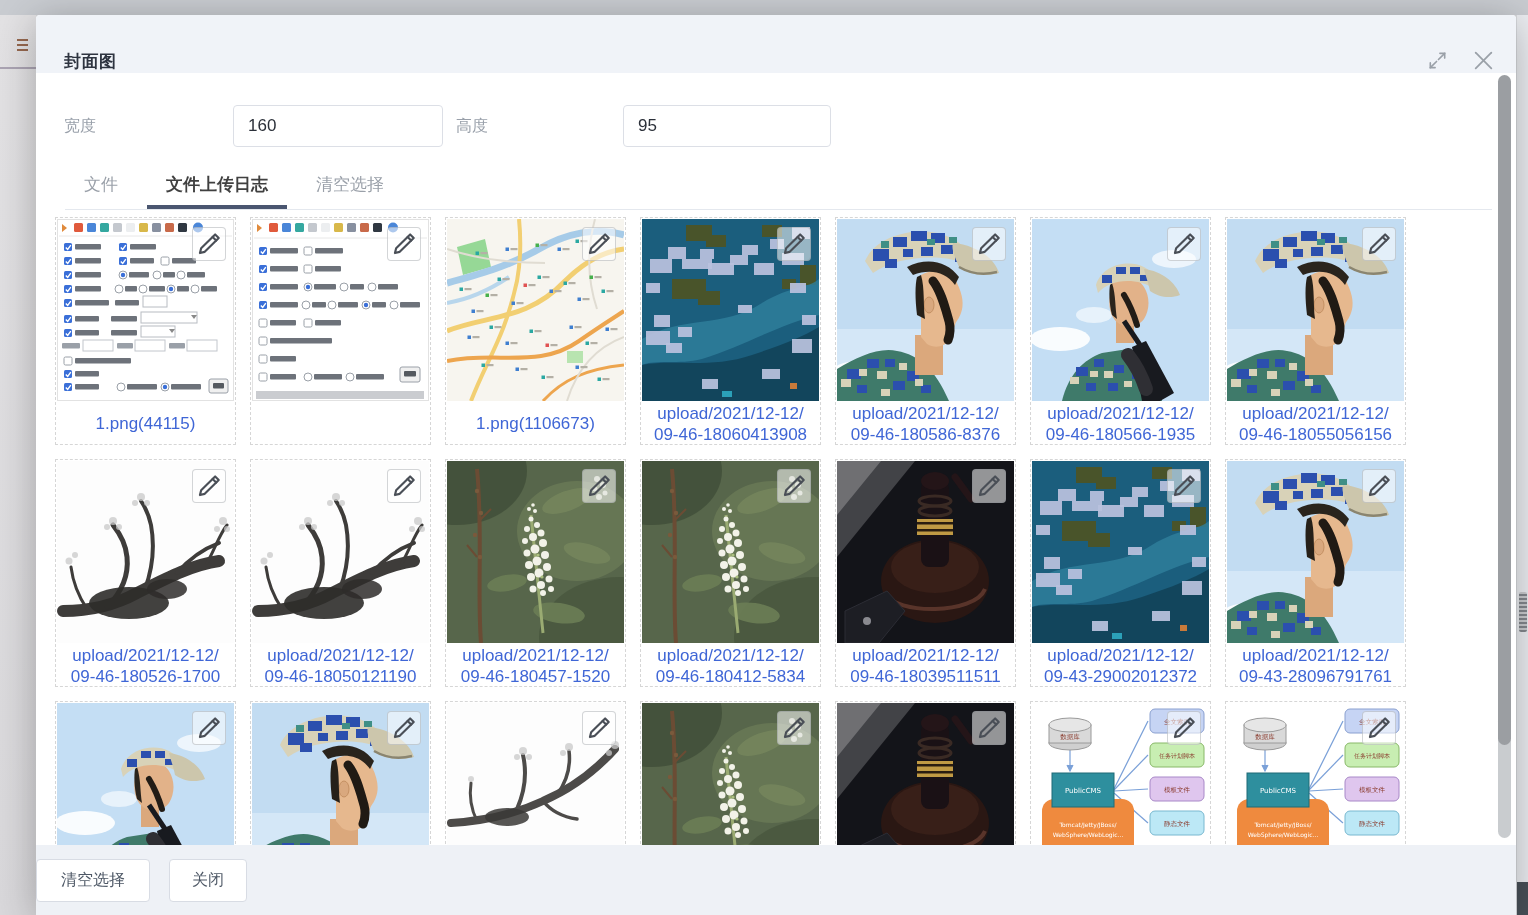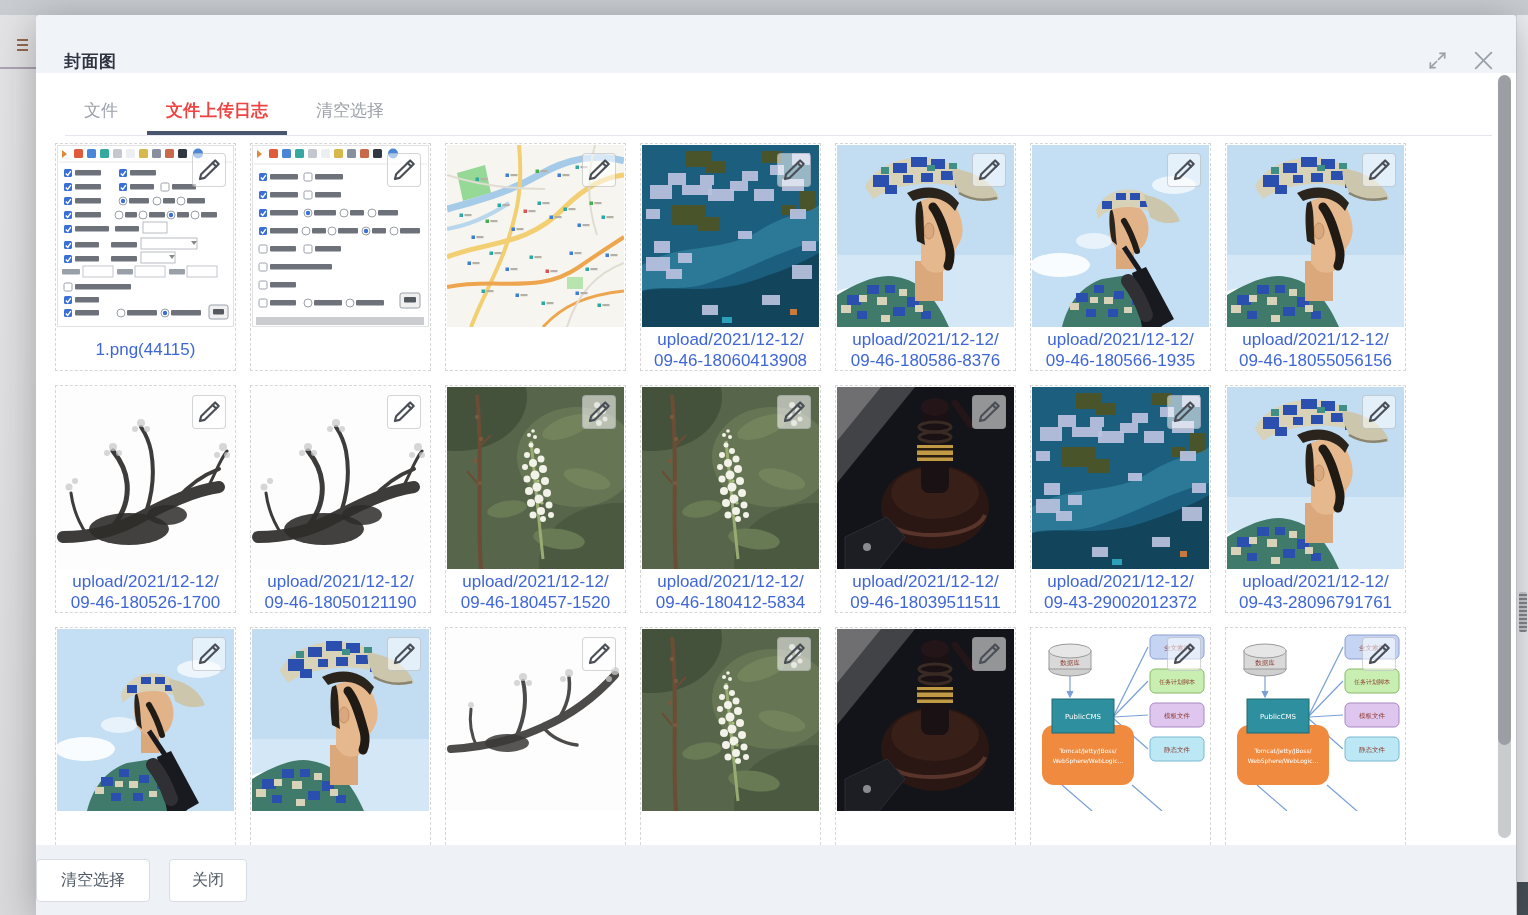--- a/index.html
+++ b/index.html
@@ -35,21 +35,21 @@
   .field label { font-size:16px; color:#99a0aa; }
   .f-label1 { width:169px; }
   .f-label2 { width:167px; margin-left:13px; }
   .txt-input { height:42px; border:1px solid #dcdfe6; border-radius:4px; background:#fff;
     font-size:17px; color:#2b3039; padding:0 14px; outline:none; font-family:inherit; }
   .w1 { width:210px; } .w2 { width:208px; }
 
   .tabbar { display:flex; gap:10px; margin:16px 24px 0 29px; border-bottom:1px solid #e4e8ee; }
   .tab { padding:10px 19px 9px 19px; font-size:17px; color:#9aa0a9; cursor:pointer;
     border-bottom:4px solid transparent; white-space:nowrap; }
-  .tab.active { color:#ef4444; font-weight:700; border-bottom-color:#4a5670; }
+  .tab.active { color:#404040; font-weight:700; border-bottom-color:#4a5670; }
 
   .grid { display:grid; grid-template-columns:repeat(7,181px); gap:14px; margin:7px 0 0 19px; }
   .card { width:181px; height:228px; background:#fff; border:1px dashed #d6d6d6; position:relative; cursor:pointer; }
   .card-img { position:relative; width:177px; height:182px; margin:1px; overflow:hidden; background:#fff; }
   .card-img svg { display:block; width:177px; height:182px; }
   .pencil { position:absolute; top:8px; right:8px; width:34px; height:34px; border-radius:4px;
     background:rgba(255,255,255,.55); border:1px solid rgba(130,135,140,.35);
     display:flex; align-items:center; justify-content:center; cursor:pointer; }
   .card-label { height:43px; display:flex; align-items:center; justify-content:center; text-align:center;
     font-size:17px; line-height:21px; color:#3f66d6; white-space:pre-line; overflow:hidden; }
@@ -95,20 +95,30 @@
         <span class="hicon">
           <svg viewBox="0 0 24 24" width="25" height="25" fill="none" stroke="#9aa0a8" stroke-width="1.7" stroke-linecap="round">
             <path d="M4.5 4.5l15 15"></path>
               <path d="M19.5 4.5l-15 15"></path>
           </svg>
         </span>
       </span>
     </div>
 
     <div class="modal-content">
+      <div class="form-row">
+        <div class="field">
+          <label class="f-label1">宽度</label>
+          <input class="txt-input w1" value="160" style="">
+        </div>
+        <div class="field">
+          <label class="f-label2">高度</label>
+          <input class="txt-input w2" value="95" style="">
+        </div>
+      </div>
 
       <div class="tabbar">
         <div class="tab">文件</div>
         <div class="tab active">文件上传日志</div>
         <div class="tab">清空选择</div>
       </div>
 
       <div class="grid">
           <div class="card">
             <div class="card-img">
@@ -362,20 +372,21 @@
                 <rect x="28.5" y="32.5" width="3.5" height="3.5" fill="#2aa8a2"></rect>
                 <rect x="33.5" y="33" width="7" height="2.2" fill="#b4b0a6"></rect>
               </svg>
               <span class="pencil">
   <svg viewBox="0 0 24 24" width="21" height="21" fill="none" stroke="#4a4f57" stroke-width="1.6" stroke-linejoin="round" stroke-linecap="round">
     <path d="M16.6 4.8l2.7 2.7L8.8 17.9l-3.6.9.9-3.6z"></path>
                   <path d="M14.7 6.7l2.7 2.7"></path>
   </svg>
               </span>
             </div>
+            <div class="card-label">1.png(1106673)</div>
           </div>
           <div class="card">
             <div class="card-img">
               <svg viewBox="0 0 177 182" preserveAspectRatio="none">
                 <rect width="177" height="182" fill="#1b5e7d"></rect>
                 <rect x="44" y="6" width="26" height="16" fill="#49542a"></rect>
                 <rect x="64" y="16" width="20" height="12" fill="#49542a"></rect>
                 <rect x="30" y="60" width="34" height="20" fill="#49542a"></rect>
                 <rect x="56" y="72" width="22" height="14" fill="#49542a"></rect>
                 <rect x="120" y="6" width="20" height="12" fill="#49542a"></rect>

